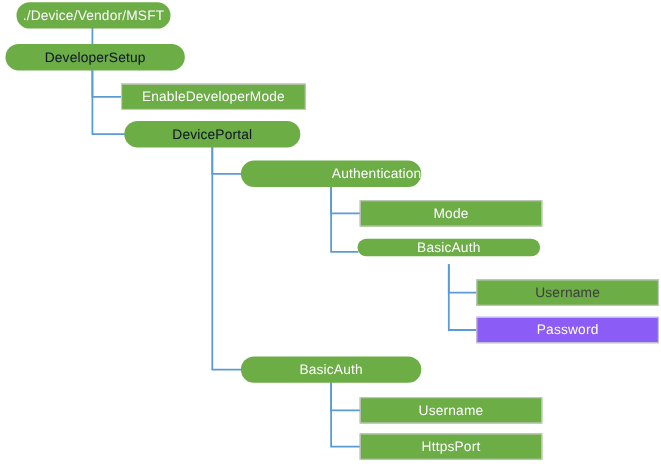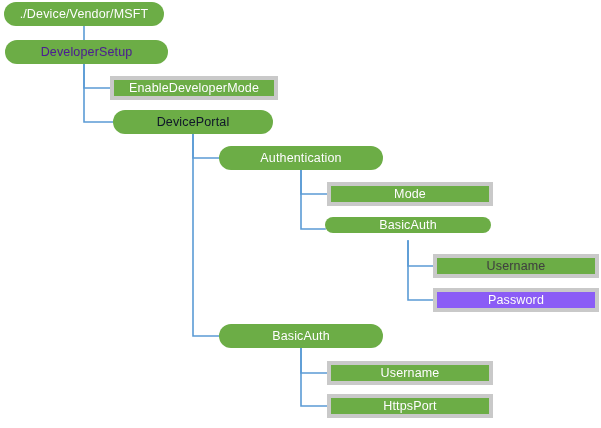--- a/index.html
+++ b/index.html
@@ -36,21 +36,21 @@
     line-height: 1;
     letter-spacing: 0.15px;
     white-space: nowrap;
     text-shadow: 0 0 1px rgba(0,0,0,0.08);
   }
   .node.rounded {
     border-radius: 12px;
   }
   .node.rect {
     border-radius: 0;
-    border: 4px solid #1d4ed8;
+    border: 1px solid #1d4ed8;
     box-shadow: 0 0 0 0 transparent;
   }
   .node.rect::after {
     content: "";
     position: absolute;
     left: 0; right: 0; top: 0; bottom: 0;
     pointer-events: none;
   }
   .node-label {
     pointer-events: none;
@@ -69,33 +69,33 @@
         <path d="M 193 134 L 193 336 L 219 336" stroke="#5B9BD5"></path>
         <path d="M 301 170 L 301 194 L 327 194" stroke="#5B9BD5"></path>
         <path d="M 301 170 L 301 229 L 325 229" stroke="#5B9BD5"></path>
         <path d="M 408 241 L 408 266 L 433 266" stroke="#5B9BD5"></path>
         <path d="M 408 241 L 408 300 L 433 300" stroke="#5B9BD5"></path>
         <path d="M 301 348 L 301 373 L 327 373" stroke="#5B9BD5"></path>
         <path d="M 301 348 L 301 406 L 327 406" stroke="#5B9BD5"></path>
       </g>
   </svg>
   <div id="node-layer">
-      <div class="node rounded" style="left: 4px; top: 2px; width: 160px; height: 24px; background: rgb(108, 173, 70); color: rgb(255, 255, 255);">
+      <div class="node rounded" style="left: 15px; top: 2px; width: 140px; height: 24px; background: rgb(108, 173, 70); color: rgb(255, 255, 255);">
         <span class="node-label">./Device/Vendor/MSFT</span>
       </div>
-      <div class="node rounded" style="left: 5px; top: 40px; width: 163px; height: 24px; background: rgb(108, 173, 70); color: #4c1d95; text-align: right;">
+      <div class="node rounded" style="left: 5px; top: 40px; width: 163px; height: 24px; background: rgb(108, 173, 70); color: #0f172a; text-align: right;">
         <span class="node-label">DeveloperSetup</span>
       </div>
       <div class="node rect" style="left: 110px; top: 76px; width: 168px; height: 24px; background: rgb(108, 173, 70); color: rgb(255, 255, 255); border-color: rgb(201, 201, 201);">
         <span class="node-label">EnableDeveloperMode</span>
       </div>
       <div class="node rounded" style="left: 113px; top: 110px; width: 160px; height: 24px; background: rgb(108, 173, 70); color: #0f172a;">
         <span class="node-label">DevicePortal</span>
       </div>
-      <div class="node rounded" style="left: 219px; top: 146px; width: 164px; height: 24px; background: rgb(108, 173, 70); color: rgb(255, 255, 255);">
+      <div class="node rounded" style="left: 219px; top: 146px; width: 164px; height: 24px; background: rgb(108, 173, 70); color: rgb(255, 255, 255); justify-content: flex-end;">
         <span class="node-label">Authentication</span>
       </div>
       <div class="node rect" style="left: 327px; top: 182px; width: 166px; height: 24px; background: rgb(108, 173, 70); color: rgb(255, 255, 255); border-color: rgb(201, 201, 201);">
         <span class="node-label">Mode</span>
       </div>
       <div class="node rounded" style="left: 325px; top: 217px; width: 166px; height: 16px; background: rgb(108, 173, 70); color: rgb(255, 255, 255);">
         <span class="node-label">BasicAuth</span>
       </div>
       <div class="node rect" style="left: 433px; top: 254px; width: 166px; height: 24px; background: rgb(108, 173, 70); color: #404040; border-color: rgb(201, 201, 201);">
         <span class="node-label">Username</span>

